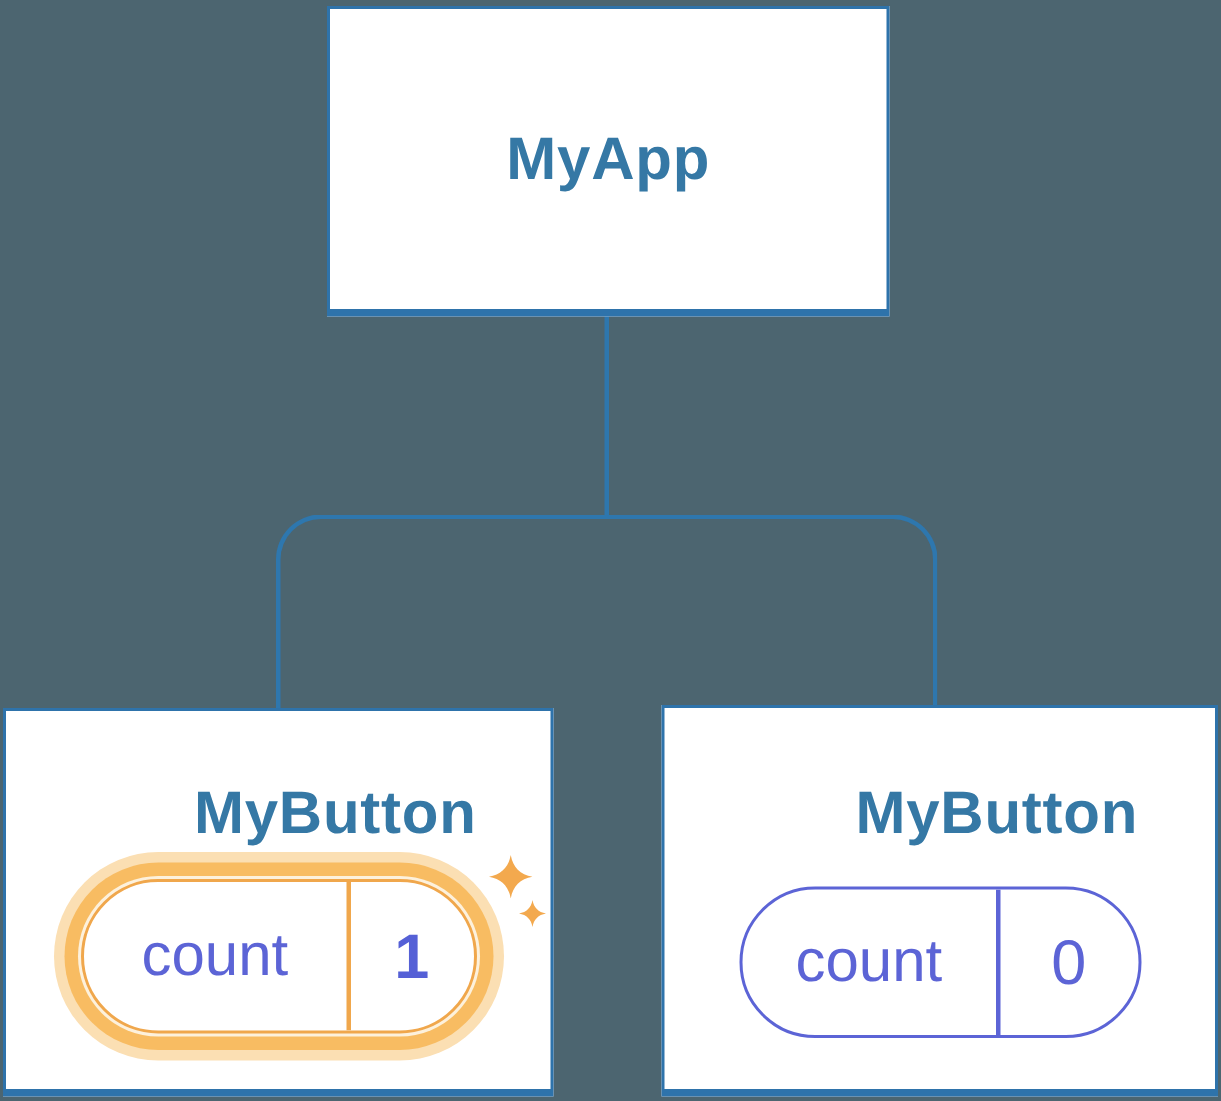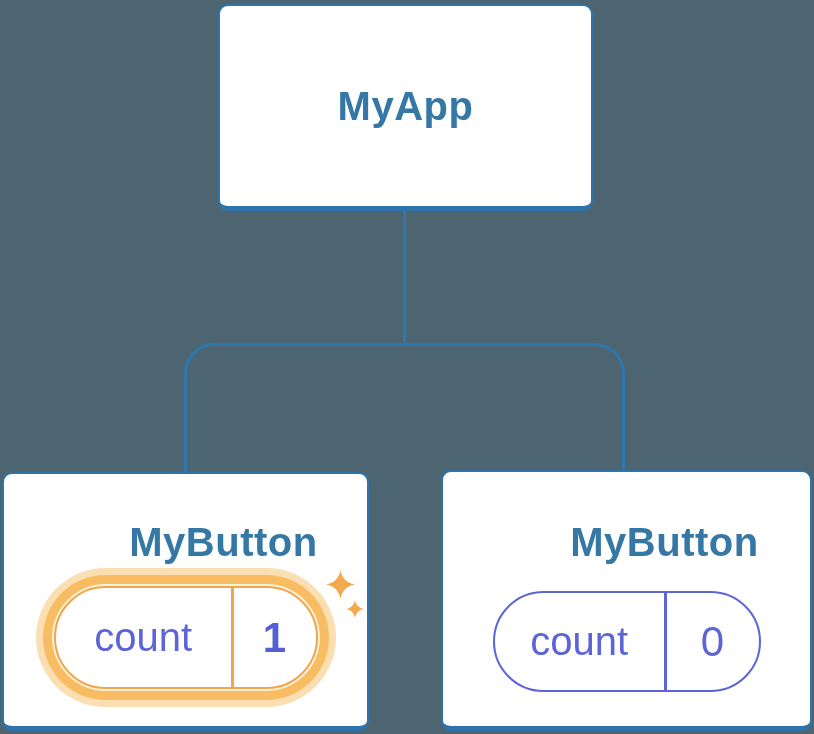--- a/index.html
+++ b/index.html
@@ -29,21 +29,21 @@
     border-right: 3px solid var(--connector, #2E77AE);
     border-radius: 30px 30px 0 0;
   }
 
   
   .card {
     position: absolute;
     background: var(--card-bg, #FFFFFF);
     border: 2.5px solid var(--card-border, #2E73AB);
     border-bottom-width: 5px;
-    border-radius: 10px;
+    border-radius: 0;
     box-sizing: border-box;
     z-index: 2;
   }
   .card-root {
     left: 218px; top: 4px;
     width: 375px; height: 207px;
     display: flex; align-items: center; justify-content: center;
   }
   .card-child-left  { left: 2px;   top: 472px; width: 367px; height: 259px; }
   .card-child-right { left: 441px; top: 470px; width: 371px; height: 261px; }

